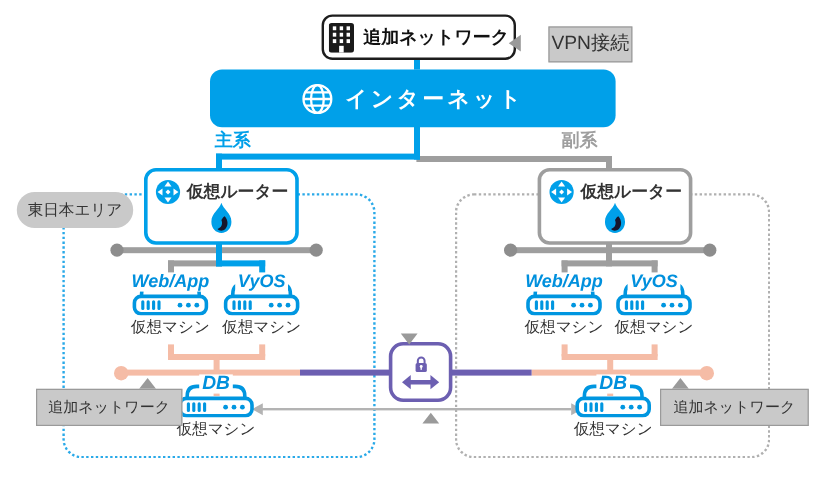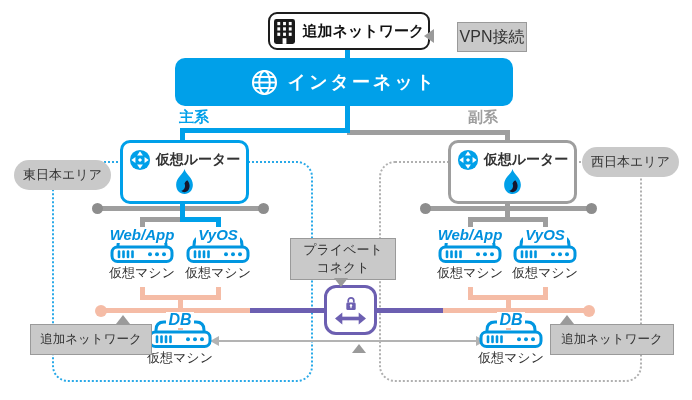--- a/index.html
+++ b/index.html
@@ -149,21 +149,20 @@
         <line x1="4" y1="19.7" x2="24" y2="19.7"></line>
       </g>
     </svg>
     <span class="inet-label">インターネット</span>
   </div>
 
   <div class="pathlbl primary" style="left:179px;top:108px;">主系</div>
   <div class="pathlbl secondary" style="left:468px;top:108px;">副系</div>
 
   <div class="pill" style="left:14px;top:147px;width:97px;height:30px;margin-top:13px;">東日本エリア</div>
-  <div class="pill" style="left:582px;top:147px;width:97px;height:30px;">西日本エリア</div>
 
   <div class="router router-east" style="left:120px;top:140px;">
     <div class="router-row">
       <svg width="22" height="22" viewBox="0 0 24 24">
         <circle cx="12" cy="12" r="11" fill="#00a0e9"></circle>
         <g fill="#fff">
           <polygon points="12,2.5 8.8,7 15.2,7"></polygon>
           <polygon points="12,21.5 8.8,17 15.2,17"></polygon>
           <polygon points="2.5,12 7,8.8 7,15.2"></polygon>
           <polygon points="21.5,12 17,8.8 17,15.2"></polygon>
@@ -329,24 +328,20 @@
       </g>
       <g fill="#0096e0">
           <circle cx="40" cy="21.3" r="2"></circle>
           <circle cx="47" cy="21.3" r="2"></circle>
           <circle cx="54" cy="21.3" r="2"></circle>
         </g>
     </svg>
     <div class="vm-caption">仮想マシン</div>
   </div>
 
-  <div class="badge" style="left:290px;top:238px;width:104px;height:40px;flex-direction:column;">
-    <span>プライベート</span>
-    <span>コネクト</span>
-  </div>
   <div class="tri tri-down" style="left:334px;top:278px;"></div>
 
   <div class="pcbox">
     <svg width="14" height="15" viewBox="0 0 14 16">
       <path d="M4 7 V5 a3 3 0 0 1 6 0 V7" stroke="#6c5fb1" stroke-width="1.8" fill="none"></path>
       <rect x="2" y="7" width="10" height="8" rx="1.5" fill="#6c5fb1"></rect>
       <circle cx="7" cy="10" r="1.3" fill="#fff"></circle>
         <rect x="6.4" y="10.5" width="1.2" height="2.5" fill="#fff"></rect>
     </svg>
     <svg width="31" height="13" viewBox="0 0 34 14">

